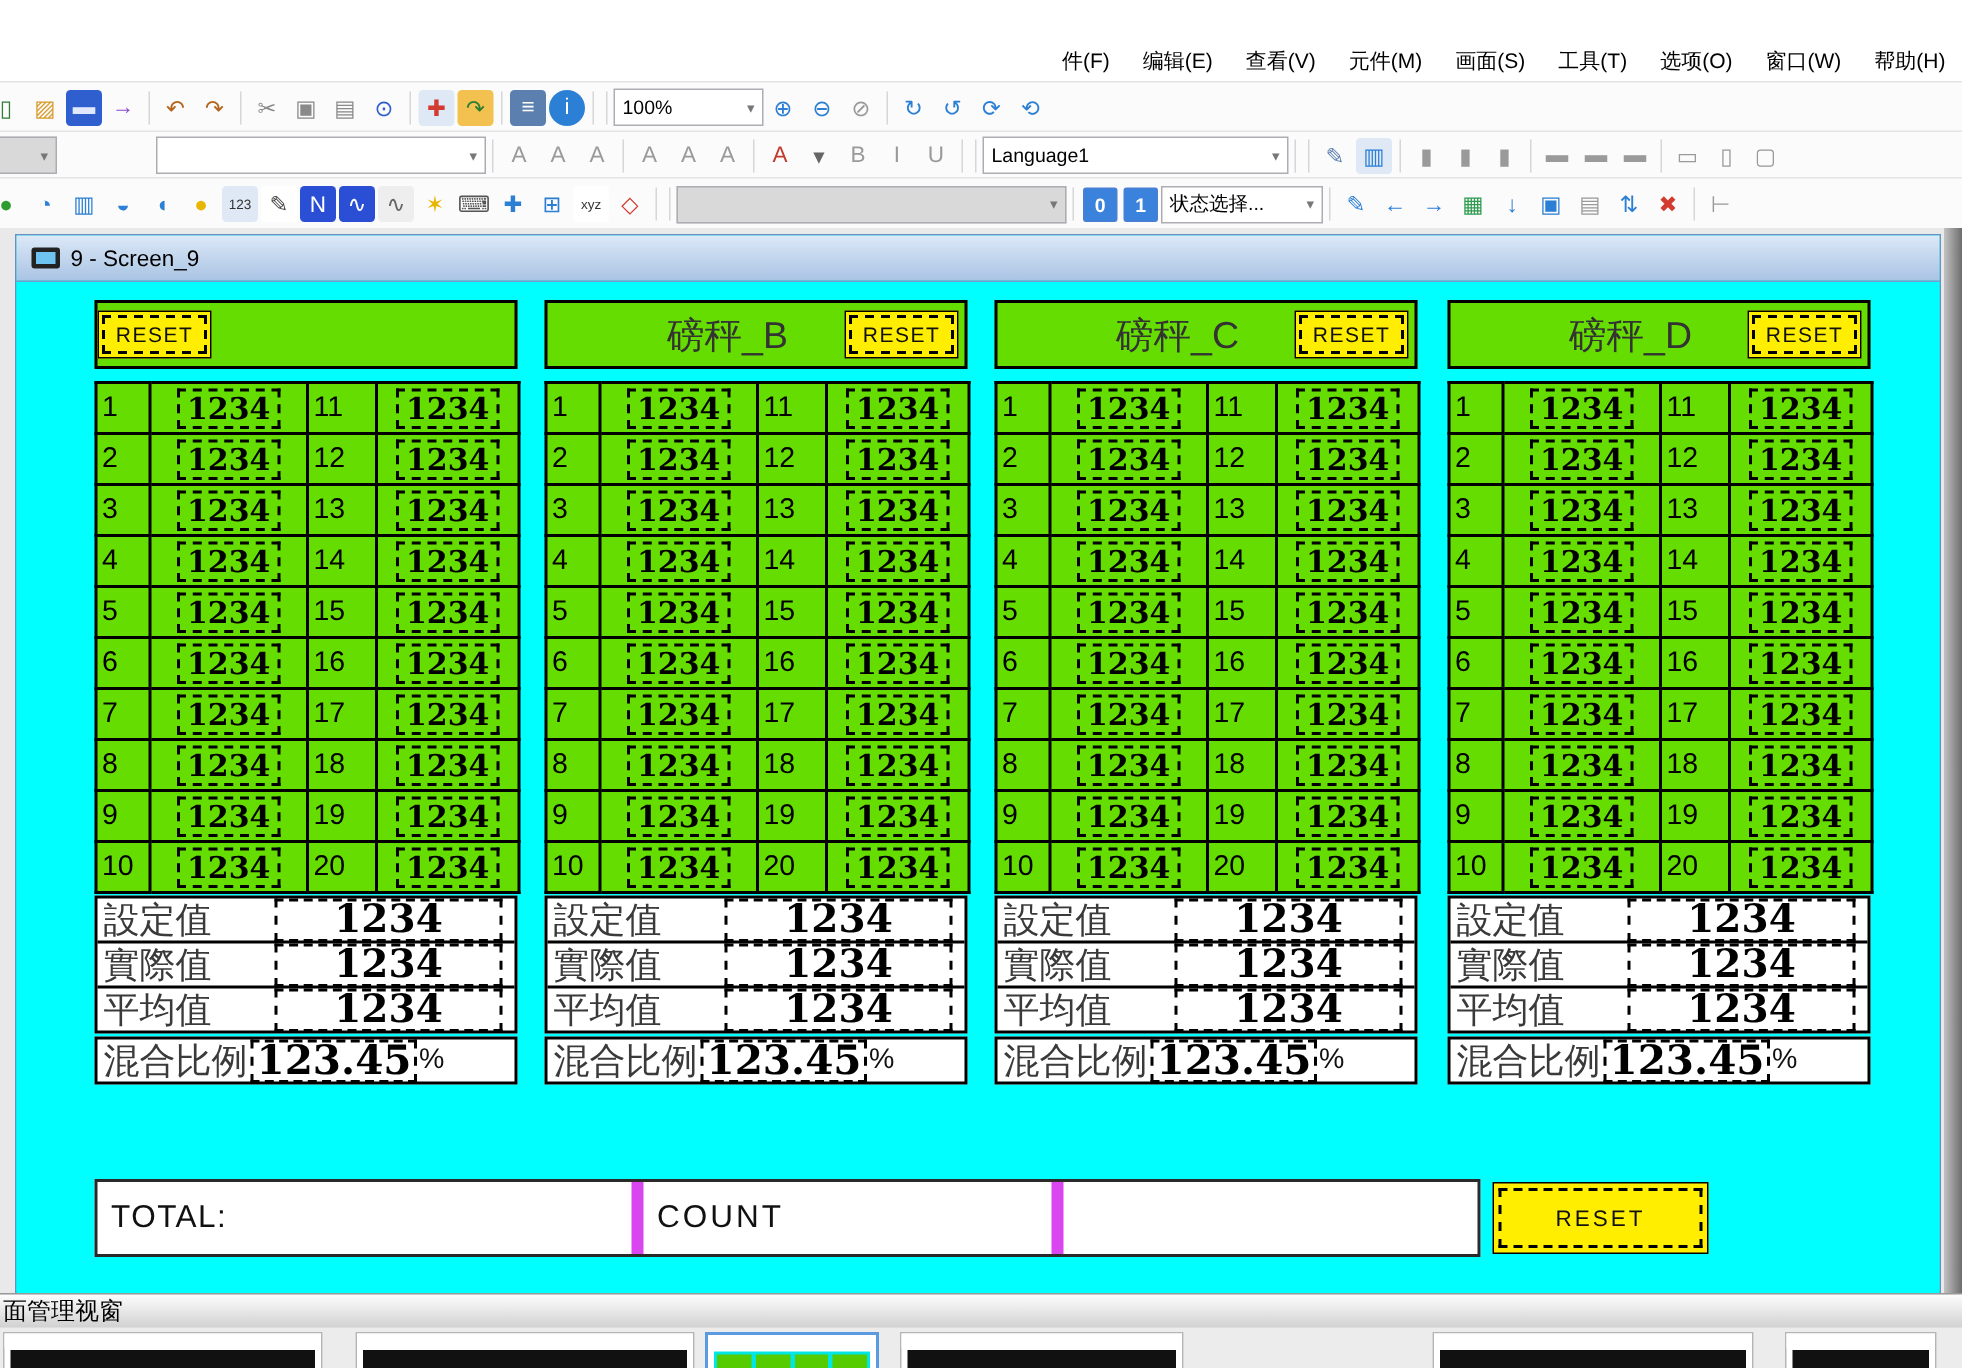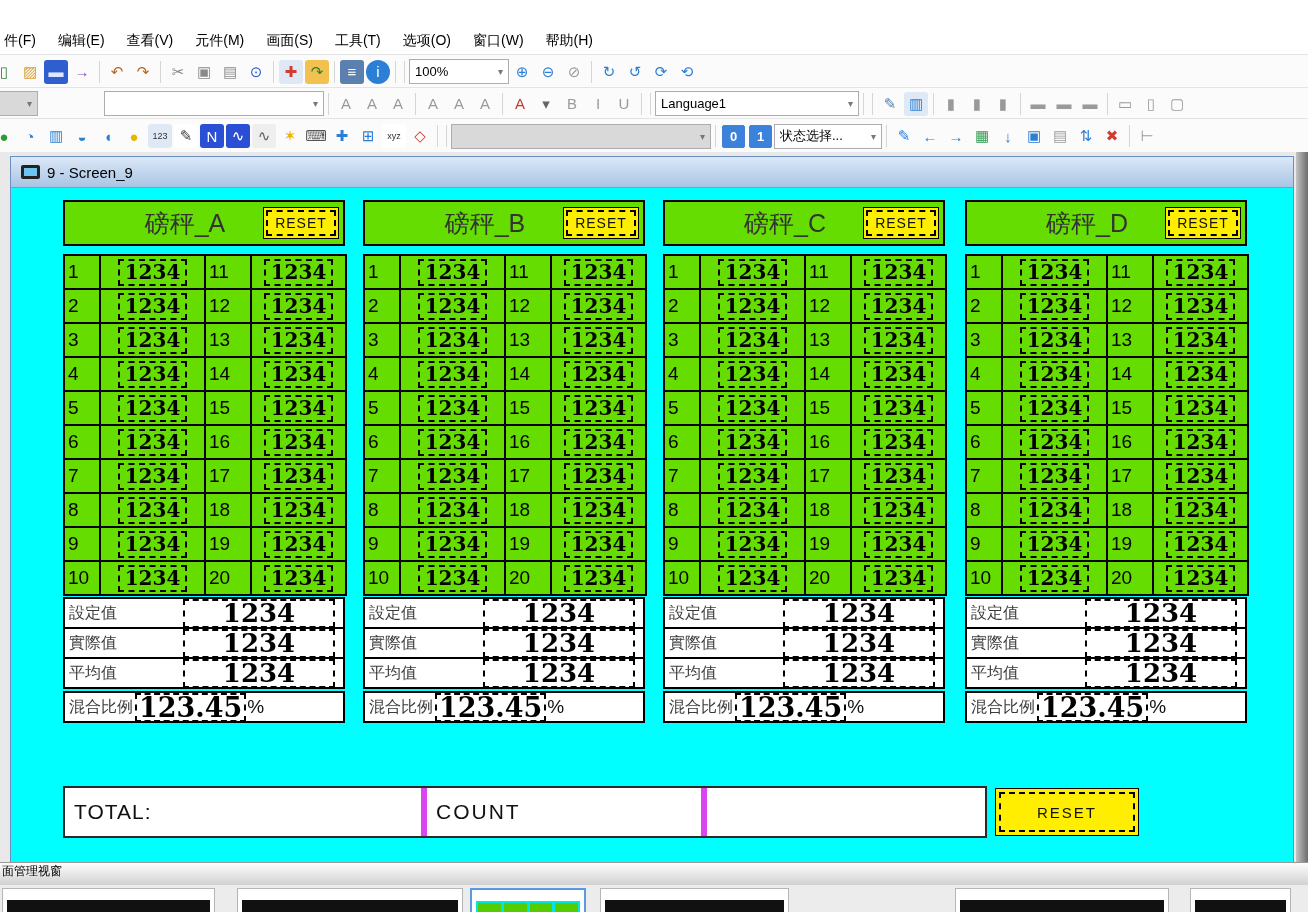--- a/index.html
+++ b/index.html
@@ -2,21 +2,21 @@
 <html style="--cyan: #00ffff; --green: #66dd00; --yellow: #ffee00;"><head>
 <meta charset="utf-8">
 <style>
   html,body{margin:0;padding:0;background:#ddd;}
   .app{position:relative;width:1308px;height:912px;background:#fff;overflow:hidden;
        font-family:"Liberation Sans",sans-serif;color:#000;}
   
   .titlebar{position:absolute;top:0;left:0;right:0;height:28px;line-height:28px;
             padding-left:10px;font-size:15px;background:#fff;}
   .menubar{position:absolute;top:28px;left:0;right:0;height:26px;display:flex;
-           align-items:center;font-size:14px;background:#fff;}
+           align-items:center;font-size:14px;background:#fff;justify-content:flex-end;}
   .menu-item{padding:0 11px;white-space:nowrap;}
   .menu-item:first-child{margin-left:-7px;}
   .tb{position:absolute;left:0;right:0;display:flex;align-items:center;
       background:#fbfbfb;border-top:1px solid #e4e4e4;padding-left:2px;}
   .tb1{top:54px;height:33px;}
   .tb2{top:87px;height:31px;}
   .tb3{top:118px;height:34px;border-bottom:1px solid #b5b5b5;}
   .ico{width:24px;height:24px;margin:0 1px;display:flex;align-items:center;flex:none;
        justify-content:center;font-size:15px;border-radius:3px;cursor:default;overflow:hidden;}
   .ico.cutL{margin-left:-10px;}
@@ -53,46 +53,46 @@
   .p-grid{width:100%;border-collapse:collapse;table-layout:fixed;}
   .p-grid td{border:2px solid #000;background:var(--green,#66dd00);height:32px;padding:0;}
   .p-grid td.num{font-size:19px;padding-left:3px;}
   .p-grid td.val{text-align:center;}
   .dashbox{display:inline-block;border:2px dashed #000;padding:0 5px;
            font-family:"DejaVu Serif",serif;font-weight:bold;font-size:20px;
            line-height:23px;color:#000;background:transparent;}
   .p-summary{border:2px solid #000;background:#fff;margin-top:1px;}
   .s-row{display:flex;align-items:center;height:28px;border-top:2px solid #000;}
   .s-row:first-child{border-top:none;}
-  .s-label{font-size:16px;color:#3a3a3a;padding-left:4px;white-space:nowrap;}
+  .s-label{font-size:24px;color:#3a3a3a;padding-left:4px;white-space:nowrap;}
   .s-val{margin-left:auto;margin-right:8px;border:2px dashed #000;width:152px;
          text-align:center;font-family:"DejaVu Serif",serif;font-weight:bold;
          font-size:26px;line-height:25px;box-sizing:border-box;}
   .p-ratio{border:2px solid #000;background:#fff;margin-top:2px;display:flex;
            align-items:center;height:28px;}
   .r-val{border:2px dashed #000;margin-left:2px;padding:0 2px;text-align:right;
          font-family:"DejaVu Serif",serif;font-weight:bold;font-size:27px;line-height:25px;}
   .r-unit{font-size:19px;color:#111;margin-left:1px;}
   
   .footer-box{position:absolute;left:52px;top:598px;width:924px;height:52px;background:#fff;
               border:2px solid #2a2a2a;display:flex;box-sizing:border-box;}
-  .f-sec{display:flex;align-items:center;border-left:6px solid #d946ef;box-sizing:border-box;}
+  .f-sec{display:flex;align-items:center;border-left:8px solid #d946ef;box-sizing:border-box;}
   .f-sec:first-child{border-left:none;}
   .f-total{width:356px;}
   .f-count{width:280px;}
   .f-empty{flex:1;}
   .f-label{font-size:21px;padding:0 6px 0 9px;letter-spacing:1px;color:#111;white-space:nowrap;}
   .f-val{border:2px dashed #000;font-family:"DejaVu Serif",serif;font-weight:bold;
          font-size:33px;line-height:36px;padding:0 8px;}
   .footer-reset{position:absolute;left:984px;top:600px;width:144px;height:48px;
                 font-size:15px;letter-spacing:2px;outline-offset:-6px;}
   
   .statusbar{position:absolute;top:862px;left:0;right:0;height:23px;
              background:linear-gradient(#fdfdfd,#cfcfcf);border-top:1px solid #999;
-             display:flex;align-items:flex-start;font-size:12px;padding-left:2px;}
+             display:flex;align-items:center;font-size:16px;padding-left:2px;}
   .thumbs{position:absolute;top:885px;left:0;right:0;height:27px;background:#ececec;}
   .thumb{position:absolute;top:3px;height:60px;background:#fff;border:1px solid #b5b5b5;
          box-sizing:border-box;}
   .thumb .t-title{height:10px;background:#fff;}
   .thumb .t-body{position:absolute;left:4px;right:4px;top:11px;bottom:3px;background:#111;
                  display:flex;gap:3px;align-items:flex-end;padding:2px;}
   .thumb.sel{border:2px solid #5a9ae0;}
   .thumb.sel .t-body{background:#00e5e5;align-items:stretch;}
   .blk{flex:1;}
   .b-green{background:#55cc00;}
@@ -259,21 +259,20 @@
       <div class="child-title">
         <span class="monitor">
             <span class="scr"></span>
           </span>
         <span>9 - Screen_9</span>
       </div>
       <div class="canvas">
 
         <div class="panel" style="left:52px">
           <div class="p-header">
-            <span class="p-title">磅秤_A</span>
             <button class="hmi-reset p-reset">RESET</button>
           </div>
           <table class="p-grid">
             <colgroup>
                 <col style="width:36px">
                 <col style="width:105px">
                 <col style="width:46px">
                 <col style="width:95px">
               </colgroup>
             <tbody>

